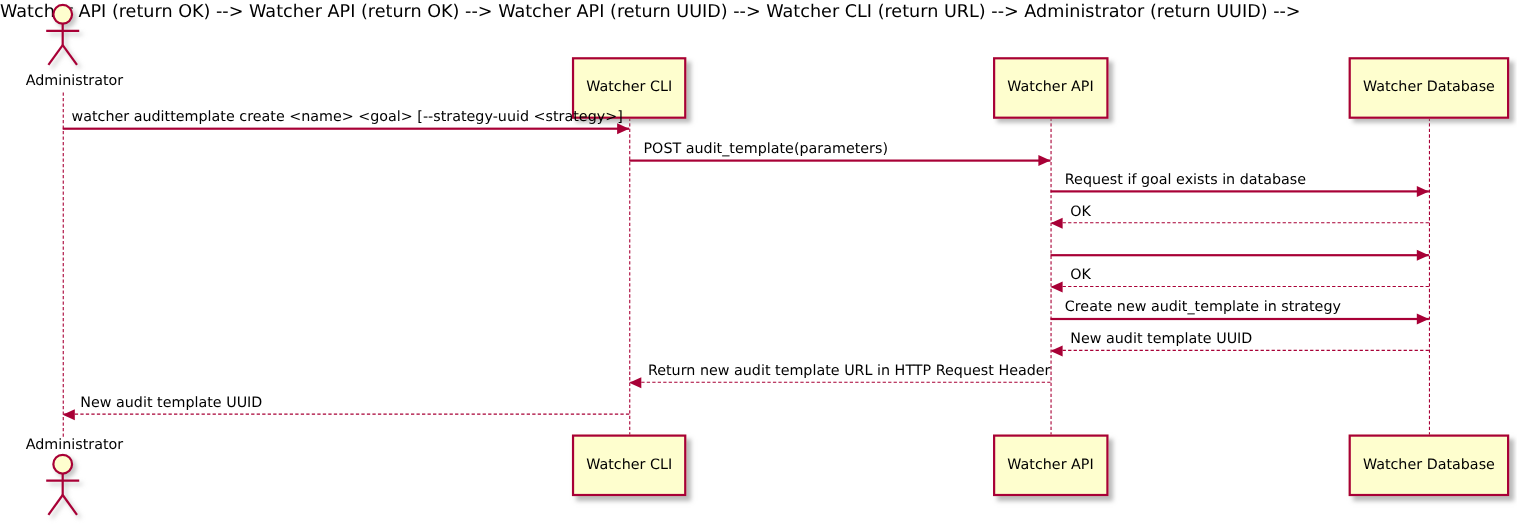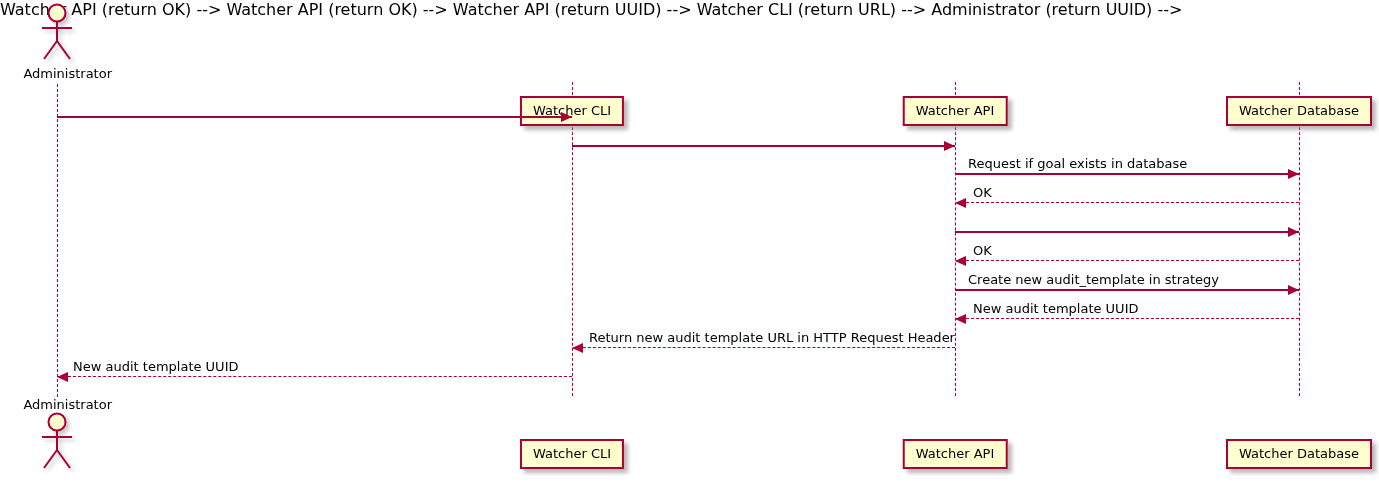--- a/index.html
+++ b/index.html
@@ -13,26 +13,25 @@
   }
   .lifeline{
     position:absolute;width:0;
     border-left:1px dashed #A80036;
   }
   .participant{
     position:absolute;
     transform:translateX(-50%);
     background:#FEFECE;
     border:2px solid #A80036;
-    padding:5px 11px;
+    padding:18px 11px;
     font-size:13px;
     line-height:16px;
     white-space:nowrap;
     box-shadow:4px 4px 4px rgba(130,130,130,0.55);
-    margin-top:44px;
   }
   .actor-figure{
     position:absolute;
     filter:drop-shadow(3px 3px 2px rgba(140,140,140,0.5));
   }
   .actor-label{
     position:absolute;
     font-size:13px;
     text-align:right;
     white-space:nowrap;
@@ -74,24 +73,26 @@
     </svg>
   </div>
   <div class="actor-label" style="left:2px;top:66px;width:110px">Administrator</div>
 
   
   <div class="participant" style="left:572px;top:52px">Watcher CLI</div>
   <div class="participant" style="left:955px;top:52px">Watcher API</div>
   <div class="participant" style="left:1299px;top:52px">Watcher Database</div>
 
   
+  <div class="msg-label" style="left:65px;top:99px">watcher audittemplate create &lt;name&gt; &lt;goal&gt; [--strategy-uuid &lt;strategy&gt;]</div>
   <div class="msg-line solid" style="left:57px;top:116px;width:515px"></div>
   <div class="arr right" style="left:561px;top:112px"></div>
 
   
+  <div class="msg-label" style="left:585px;top:128px">POST audit_template(parameters)</div>
   <div class="msg-line solid" style="left:572px;top:145px;width:383px"></div>
   <div class="arr right" style="left:944px;top:141px"></div>
 
   
   <div class="msg-label" style="left:968px;top:156px">Request if goal exists in database</div>
   <div class="msg-line solid" style="left:955px;top:173px;width:344px"></div>
   <div class="arr right" style="left:1288px;top:169px"></div>
 
    Watcher API (return OK) --&gt;
   <div class="msg-label" style="left:973px;top:185px">OK</div>

